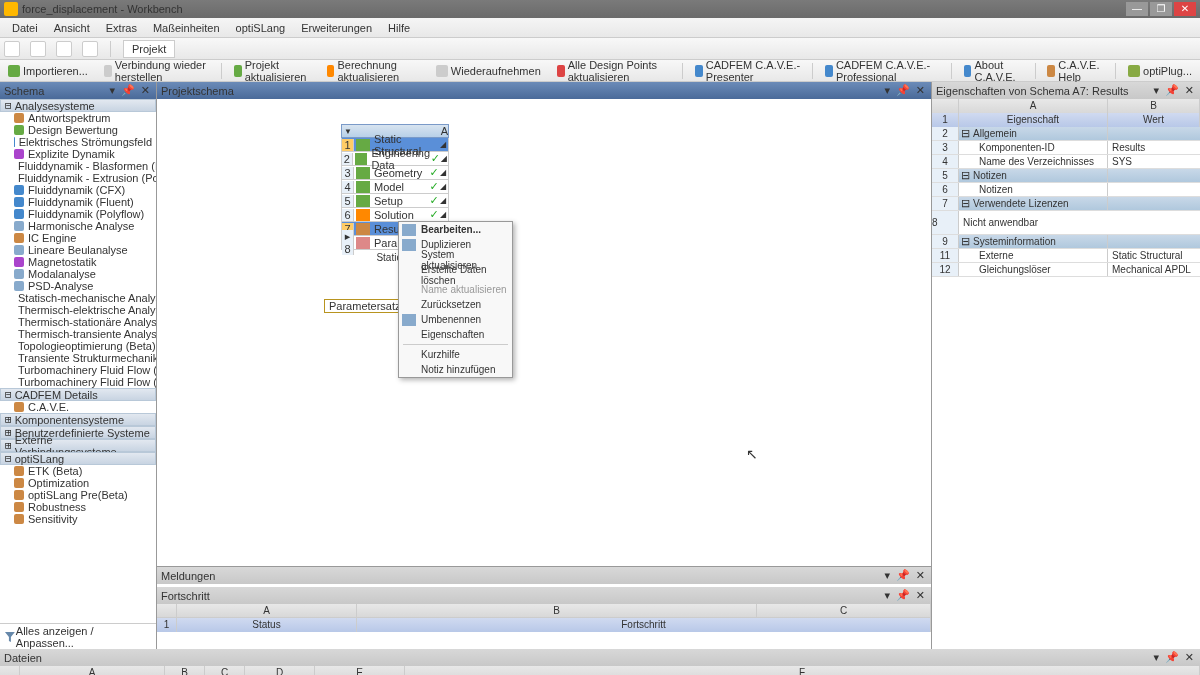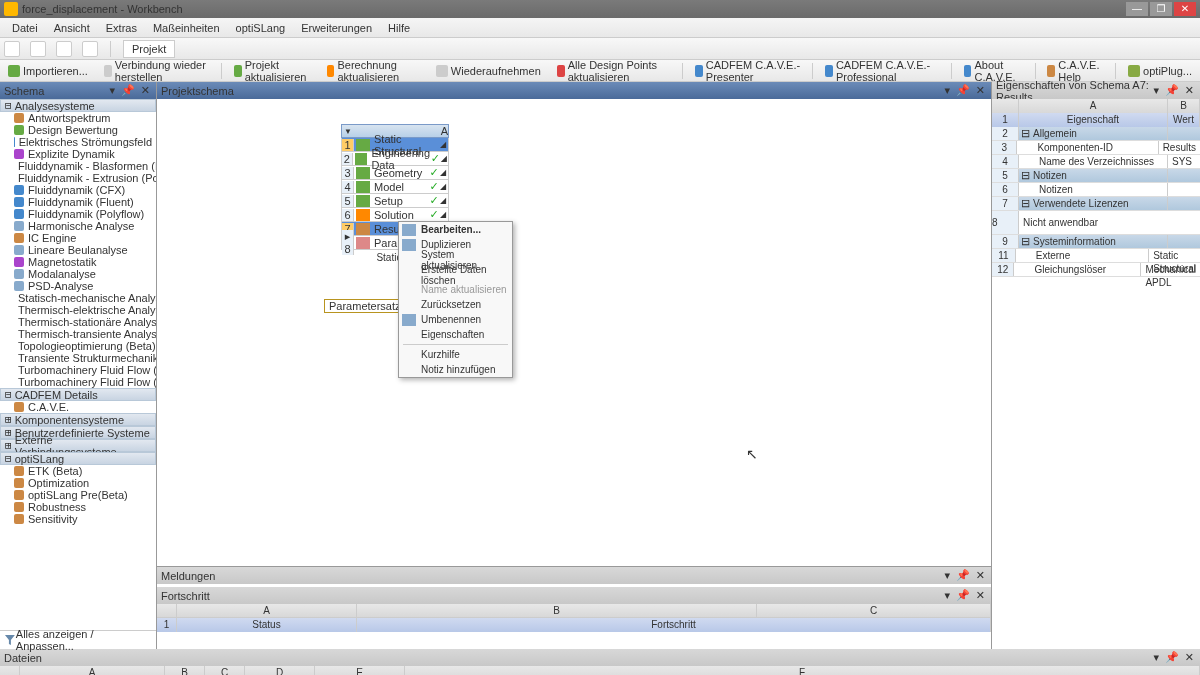--- a/index.html
+++ b/index.html
@@ -23,21 +23,21 @@
 
 .main{display:flex;height:567px}
 .toolbox{width:157px;border-right:1px solid #999;display:flex;flex-direction:column;background:#fff}
 .panel-hdr{height:17px;background:linear-gradient(#6b8bb8,#4a6a99);color:#fff;display:flex;align-items:center;padding:0 4px;font-size:11px}
 .panel-hdr .ctrls{margin-left:auto;display:flex;gap:2px;font-size:9px}
 .panel-hdr .ctrls span{cursor:pointer;padding:0 2px}
 .cat{height:13px;background:linear-gradient(#e2e8f0,#c8d4e2);border:1px solid #b8c8d8;display:flex;align-items:center;padding:0 4px;font-size:10px}
 .cat .pm{margin-right:3px;font-family:monospace}
 .tb-item{height:12px;display:flex;align-items:center;padding:0 4px 0 14px;font-size:10px;white-space:nowrap;overflow:hidden}
 .tb-item .i{width:10px;height:10px;margin-right:4px;border-radius:2px}
-.tb-foot{margin-top:auto;height:19px;border-top:1px solid #ccc;display:flex;align-items:center;padding:0 4px;font-size:10px;color:#2266cc}
+.tb-foot{margin-top:auto;height:26px;border-top:1px solid #ccc;display:flex;align-items:center;padding:0 4px;font-size:10px;color:#2266cc}
 .tb-foot .funnel{width:12px;height:12px;margin-right:auto}
 
 .center{flex:1;display:flex;flex-direction:column}
 .schema-area{flex:1;background:#fff;position:relative;border-bottom:1px solid #999}
 .system-block{position:absolute;left:184px;top:25px;width:108px}
 .sys-hdr{height:14px;background:linear-gradient(#d8e4f0,#b8d0e8);border:1px solid #7a9ac8;text-align:center;font-size:10px;display:flex;align-items:center;justify-content:center}
 .sys-hdr .dd{margin-right:auto;font-size:8px;padding:0 2px}
 .sys-row{height:14px;display:flex;align-items:center;border:1px solid #ccc;border-top:none;background:#fff;font-size:10px}
 .sys-row.sel{background:#5a8fd8;color:#fff}
 .sys-row.psel{background:#5a8fd8;color:#fff}
@@ -59,21 +59,21 @@
 .cursor{position:absolute;left:589px;top:347px;font-size:14px;pointer-events:none}
 .msg-body{height:3px;background:#fff}
 .fort-hdr-row{height:14px;background:linear-gradient(#e8e8e8,#d8d8d8);display:flex;border-bottom:1px solid #ccc}
 .fort-hdr-row .c{border-right:1px solid #ccc;text-align:center;font-size:10px;line-height:14px}
 .fort-data-row{height:14px;background:linear-gradient(#d0daf0,#b8c8e8);display:flex}
 .fort-data-row .c{border-right:1px solid #ccc;text-align:center;font-size:10px;line-height:14px}
 .fort-body{height:17px;background:#fff}
 .files-hdr-row{height:14px;background:linear-gradient(#e8e8e8,#d8d8d8);display:flex}
 .files-hdr-row .c{border-right:1px solid #ccc;text-align:center;font-size:10px;line-height:14px}
 
-.right{width:209px;border-left:1px solid #999;background:#fff;display:flex;flex-direction:column}
+.right{width:269px;border-left:1px solid #999;background:#fff;display:flex;flex-direction:column}
 .prop-hdr-row{height:14px;background:linear-gradient(#e8e8e8,#d8d8d8);display:flex}
 .prop-hdr-row .c{border-right:1px solid #ccc;text-align:center;font-size:10px;line-height:14px}
 .prop-col-row{height:14px;background:linear-gradient(#d0daf0,#b8c8e8);display:flex}
 .prop-col-row .c{border-right:1px solid #ccc;text-align:center;font-size:10px;line-height:14px}
 .prop-row{height:14px;display:flex;border-bottom:1px solid #ddd}
 .prop-row .n{width:27px;background:#e8f0f8;border-right:1px solid #ccc;text-align:center;font-size:10px;line-height:13px}
 .prop-row .k{width:149px;border-right:1px solid #ccc;padding:0 4px 0 20px;font-size:10px;line-height:13px;position:relative}
 .prop-row .v{flex:1;padding:0 4px;font-size:10px;line-height:13px}
 .prop-row.grp .k{background:linear-gradient(#c8d8e8,#b0c8dd);padding-left:14px;font-weight:normal}
 .prop-row.grp .v{background:linear-gradient(#c8d8e8,#b0c8dd)}

